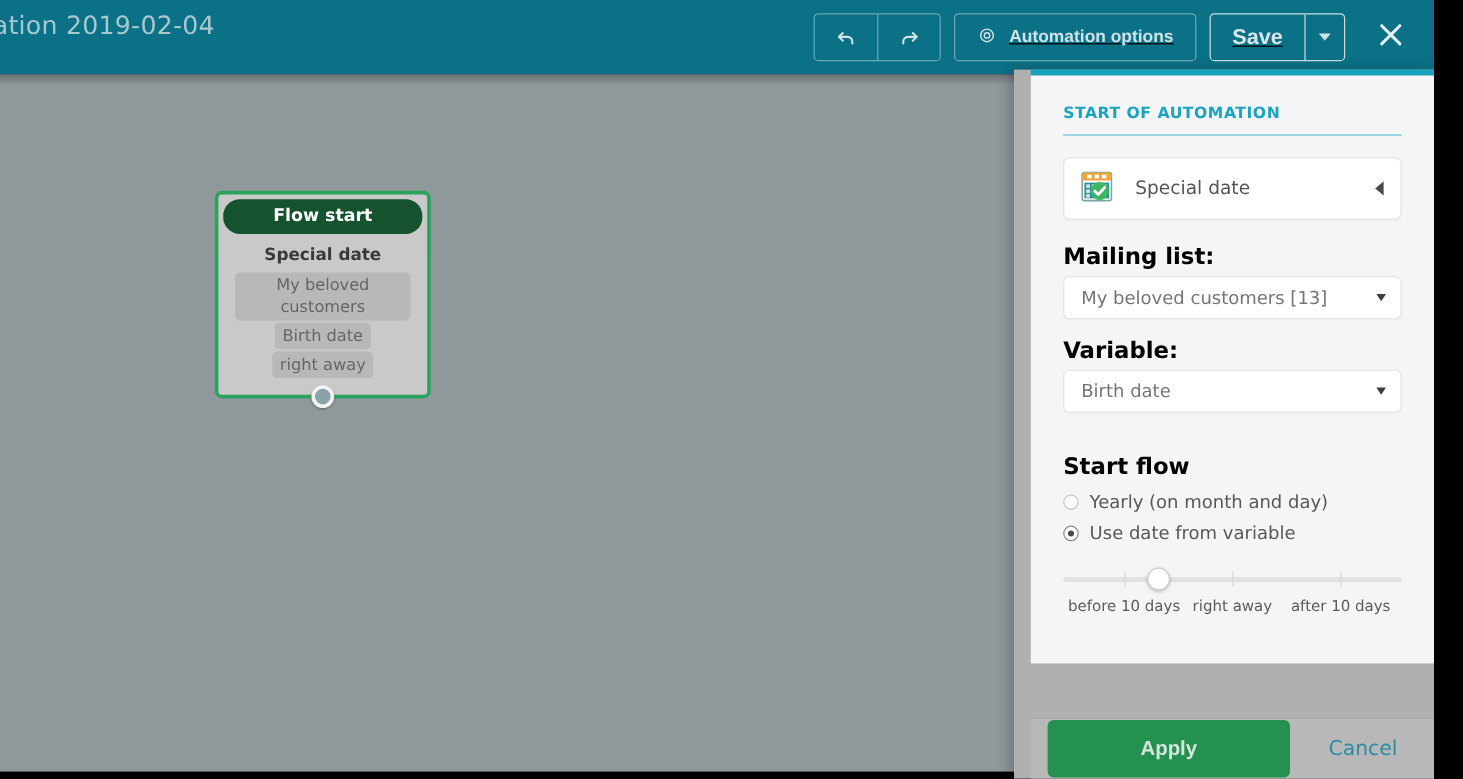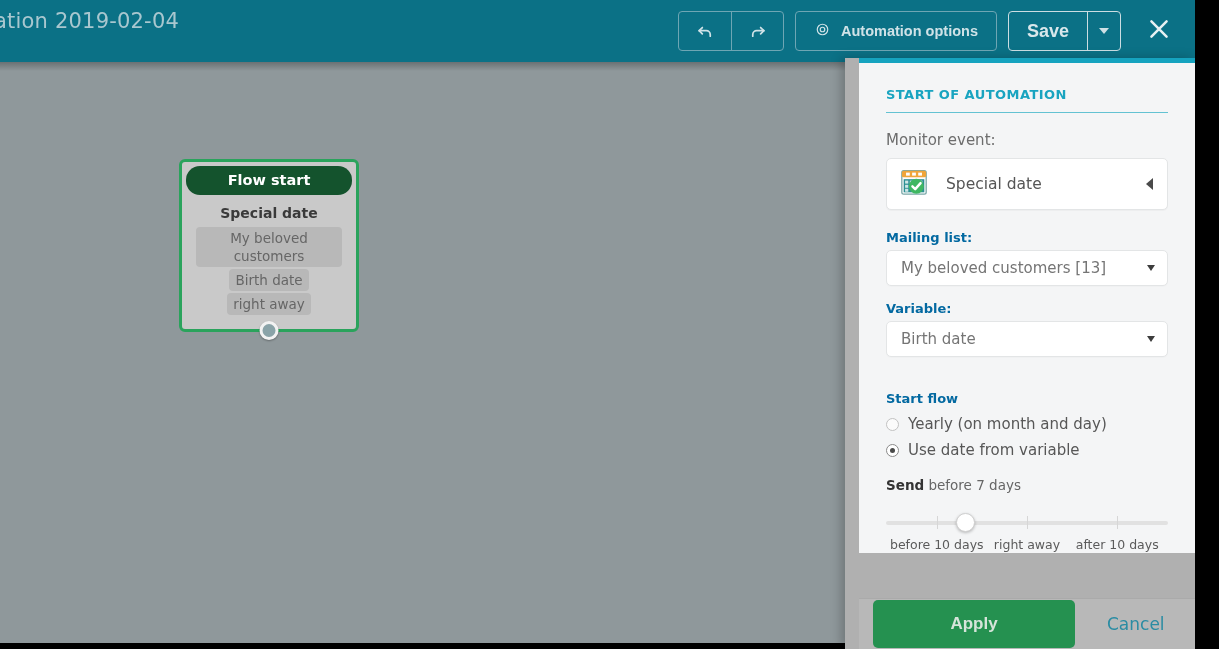--- a/index.html
+++ b/index.html
@@ -36,20 +36,21 @@
   }
   .toolbar {
     position: absolute;
     right: 0;
     top: 0;
     height: 62px;
     display: flex;
     align-items: center;
     gap: 0;
     padding-right: 12px;
+    text-decoration: underline;
   }
   .btn-group {
     display: flex;
     border: 1px solid #6ea6b4;
     border-radius: 4px;
     overflow: hidden;
     height: 40px;
     margin-right: 11px;
   }
   .icon-btn {
@@ -232,23 +233,23 @@
     padding-bottom: 10px;
     border-bottom: 1px solid #63c2d2;
     margin-bottom: 18px;
   }
   .field-label-lg {
     font-size: 15px;
     color: #6d6d6d;
     margin-bottom: 9px;
   }
   .field-label {
-    font-size: 13px;
-    font-weight: bold;
-    color: #0369a1;
+    font-size: 19px;
+    font-weight: bold;
+    color: #000000;
     margin-bottom: 5px;
   }
   .event-card {
     display: flex;
     align-items: center;
     background: #fff;
     border: 1px solid #e3e5e6;
     border-radius: 5px;
     height: 52px;
     padding: 0 14px 0 12px;
@@ -481,21 +482,20 @@
   </div>
 
   <div class="panel">
     <div class="panel-accent"></div>
 
     <div class="panel-body">
       <div class="panel-inner">
 
         <div class="panel-heading">START OF AUTOMATION</div>
 
-        <div class="field-label-lg">Monitor event:</div>
 
         <div class="event-card">
           <span class="cal-icon">
             <svg width="30" height="30" viewBox="0 0 32 32">
               <rect x="3" y="4" width="26" height="25" rx="2" fill="#fdfdfd" stroke="#7aa8a8" stroke-width="1.4"></rect>
               <rect x="3" y="4" width="26" height="7" rx="2" fill="#efa53a"></rect>
               <rect x="7.5" y="6" width="4" height="3.2" fill="#fdfdfd"></rect>
               <rect x="14" y="6" width="4" height="3.2" fill="#fdfdfd"></rect>
               <rect x="20.5" y="6" width="4" height="3.2" fill="#fdfdfd"></rect>
               <rect x="5" y="13" width="22" height="14" fill="#2c8f93"></rect>
@@ -530,24 +530,20 @@
 
         <div class="radio-row">
           <span class="radio"></span>
           <span class="radio-label">Yearly (on month and day)</span>
         </div>
         <div class="radio-row">
           <span class="radio checked"></span>
           <span class="radio-label">Use date from variable</span>
         </div>
 
-        <div class="send-line">
-          <b>Send</b>
-          <span>before 7 days</span>
-        </div>
 
         <div class="slider-wrap">
           <div class="slider-track"></div>
           <div class="slider-tick" style="left:18%"></div>
           <div class="slider-tick" style="left:50%"></div>
           <div class="slider-tick" style="left:82%"></div>
           <div class="slider-handle" id="slider-handle" style="left: calc(28% - 9px);"></div>
           <div class="slider-labels">
             <span style="left:18%">before 10 days</span>
             <span style="left:50%">right away</span>

